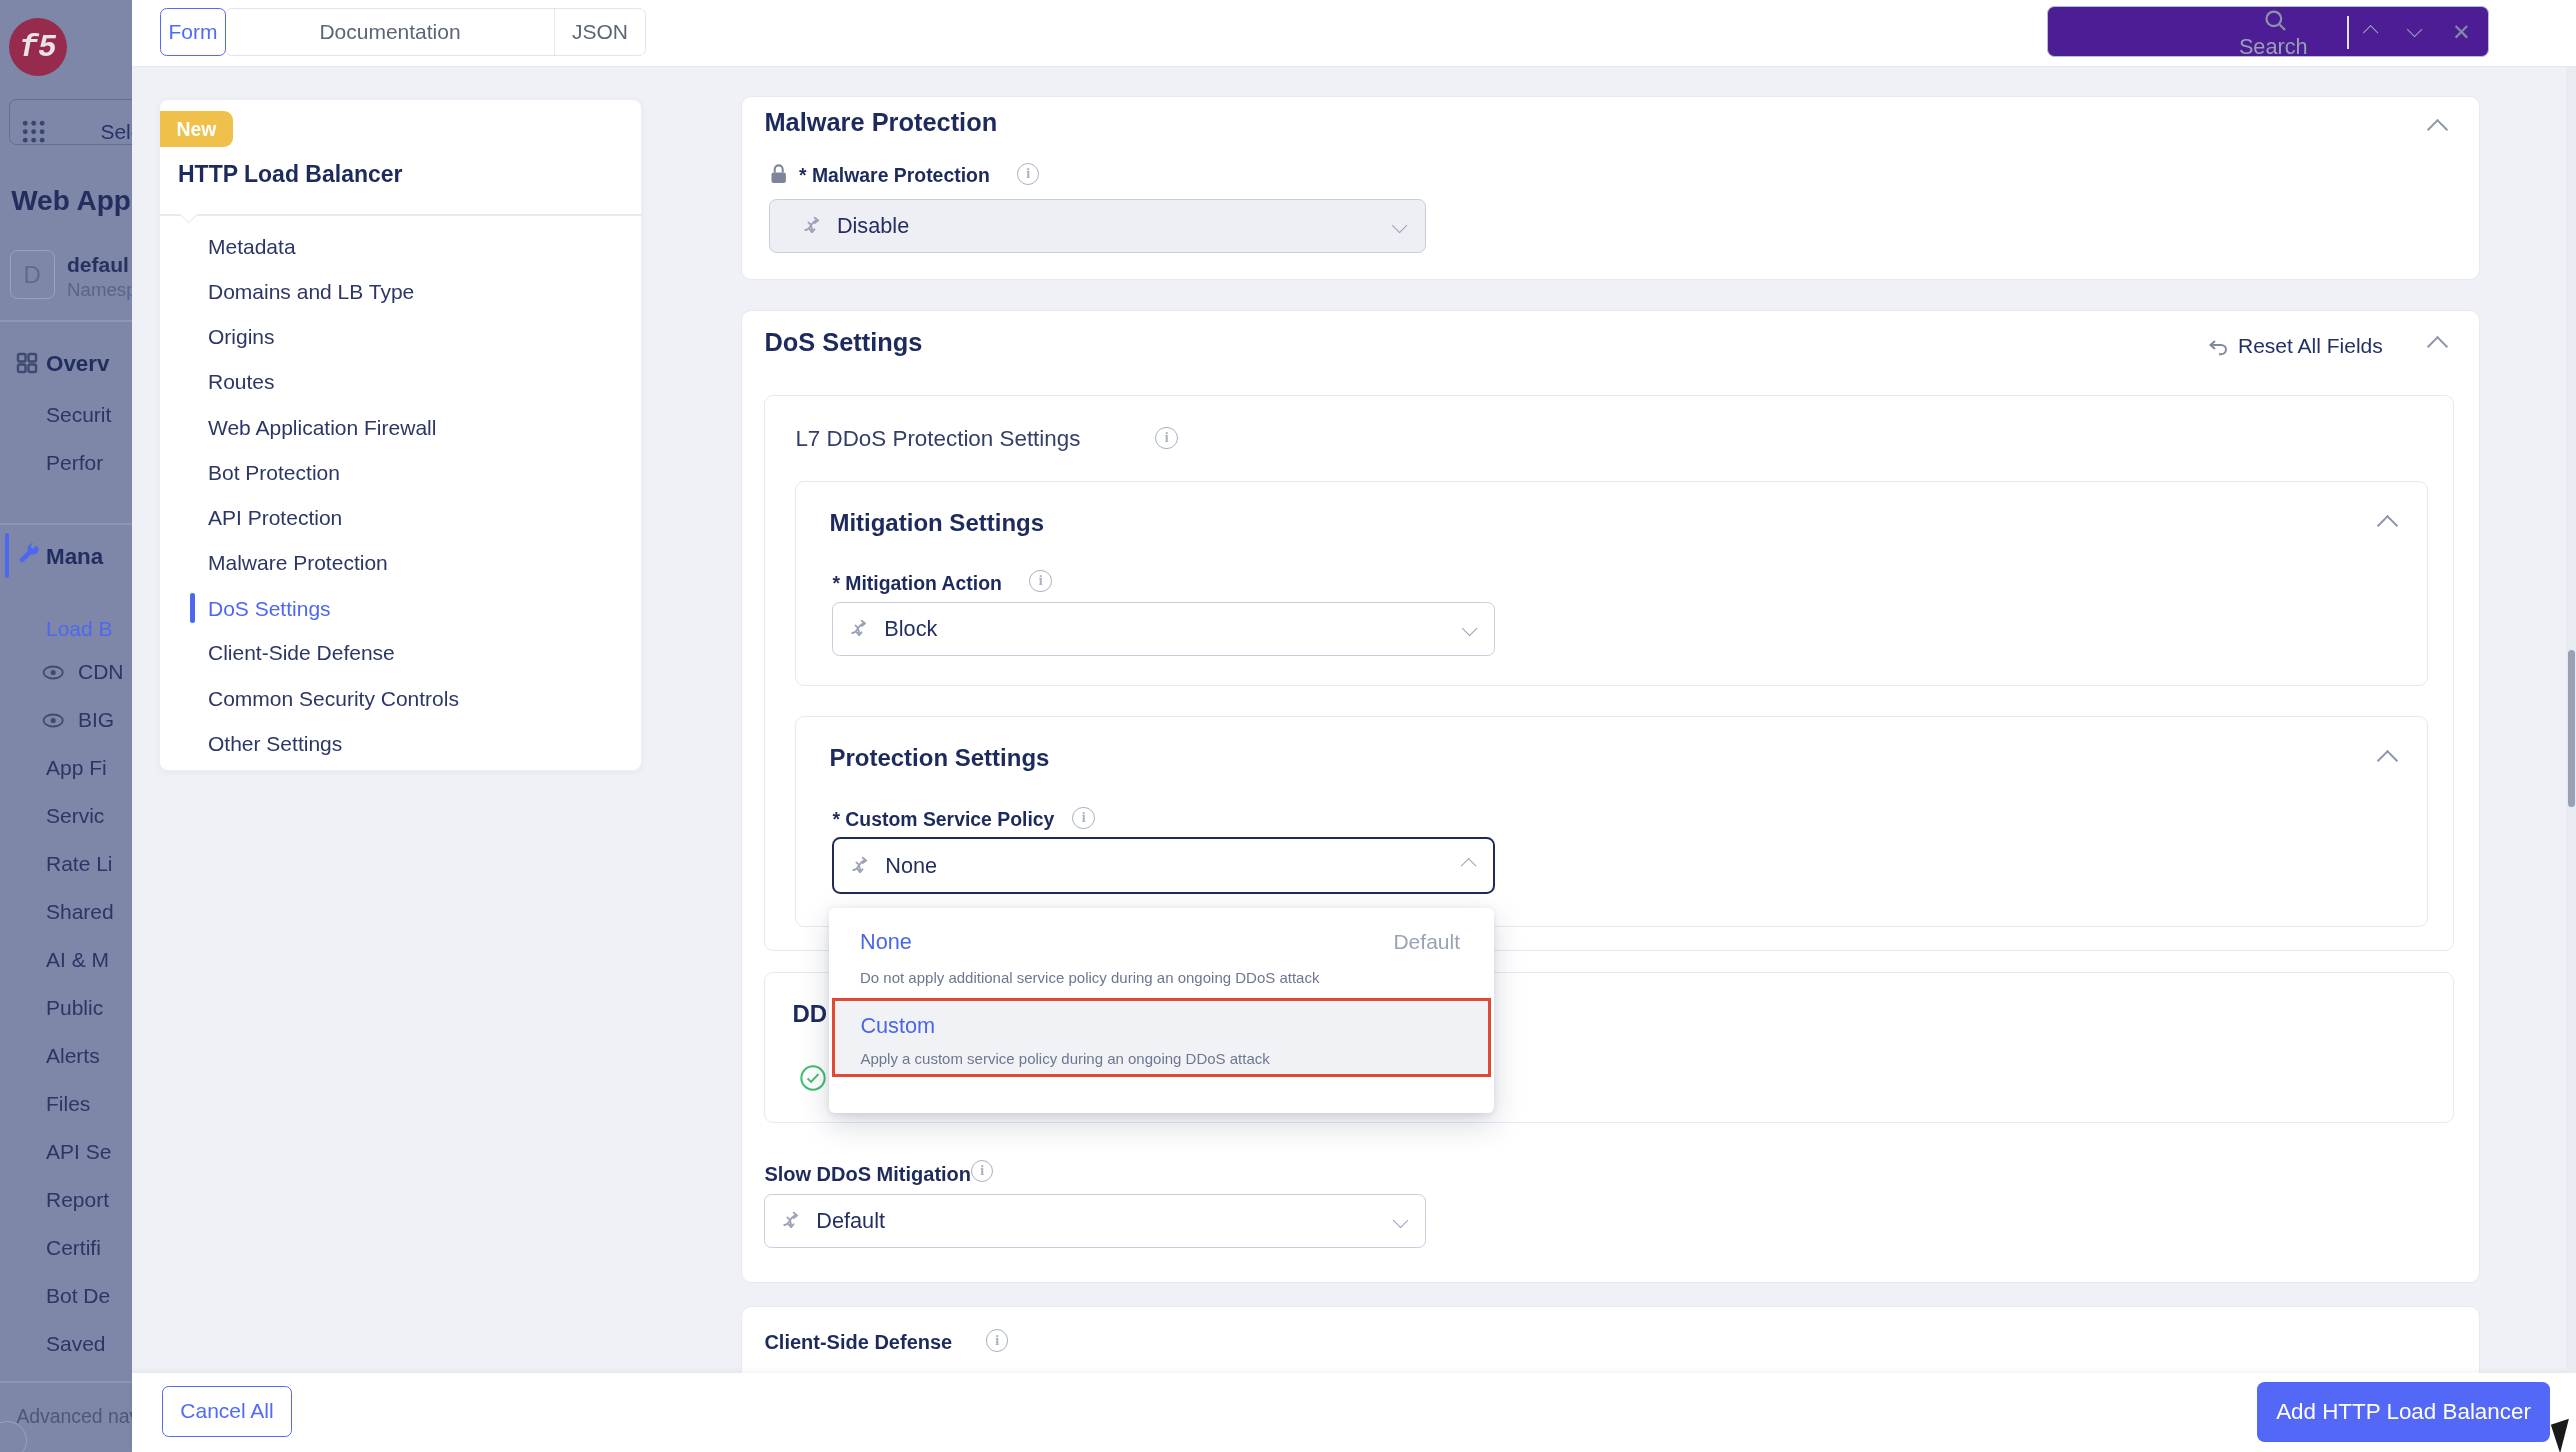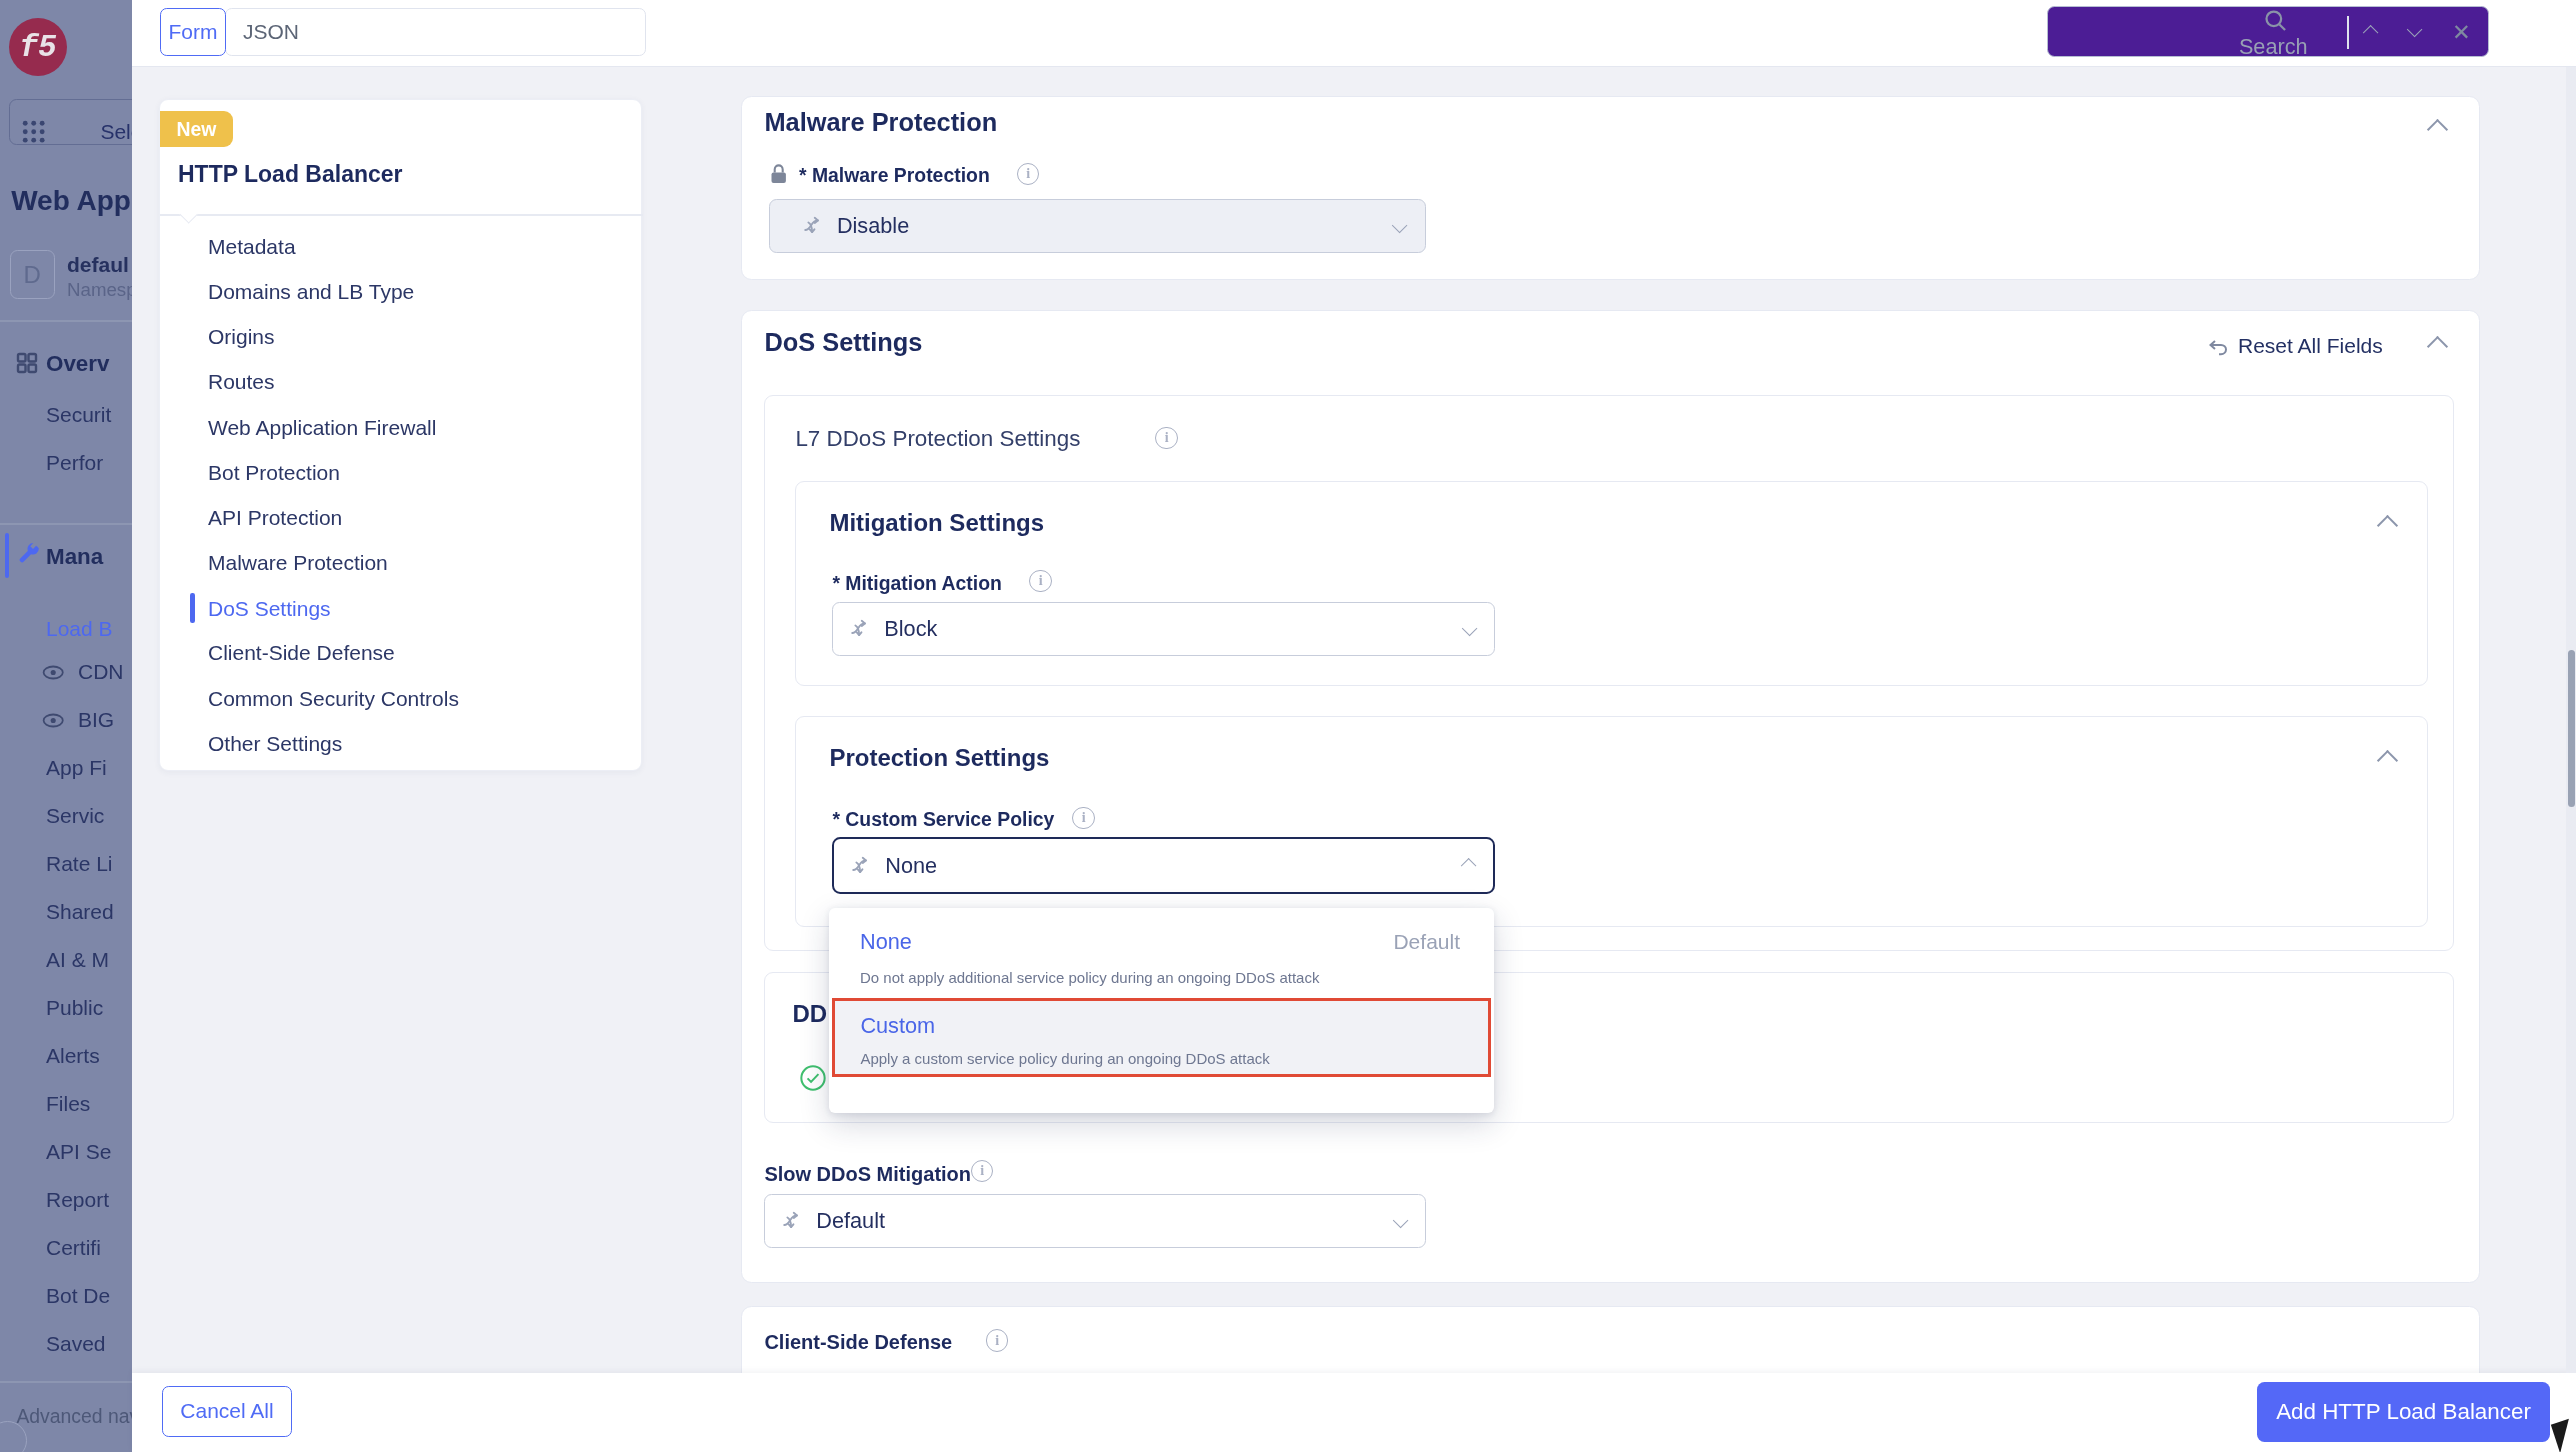--- a/index.html
+++ b/index.html
@@ -177,20 +177,23 @@
   </div>
 </div>
 
 <div id="panel" class="abs">
 
   <div id="topbar">
     <div class="tab-form">
         <span>Form</span>
       </div>
     <div class="tab-group">
+      <div class="tab-seg doc">
+          <span>Documentation</span>
+        </div>
       <div class="tab-seg json">
           <span>JSON</span>
         </div>
     </div>
 
     <div class="searchbox">
       <span style="margin-left:15px">
         <svg width="27" height="27" viewBox="0 0 24 24" fill="none" stroke="#8a93a8" stroke-width="2">
             <circle cx="10.5" cy="10.5" r="6.5"></circle>
             <path d="M15.5 15.5 L20.5 20.5"></path>

